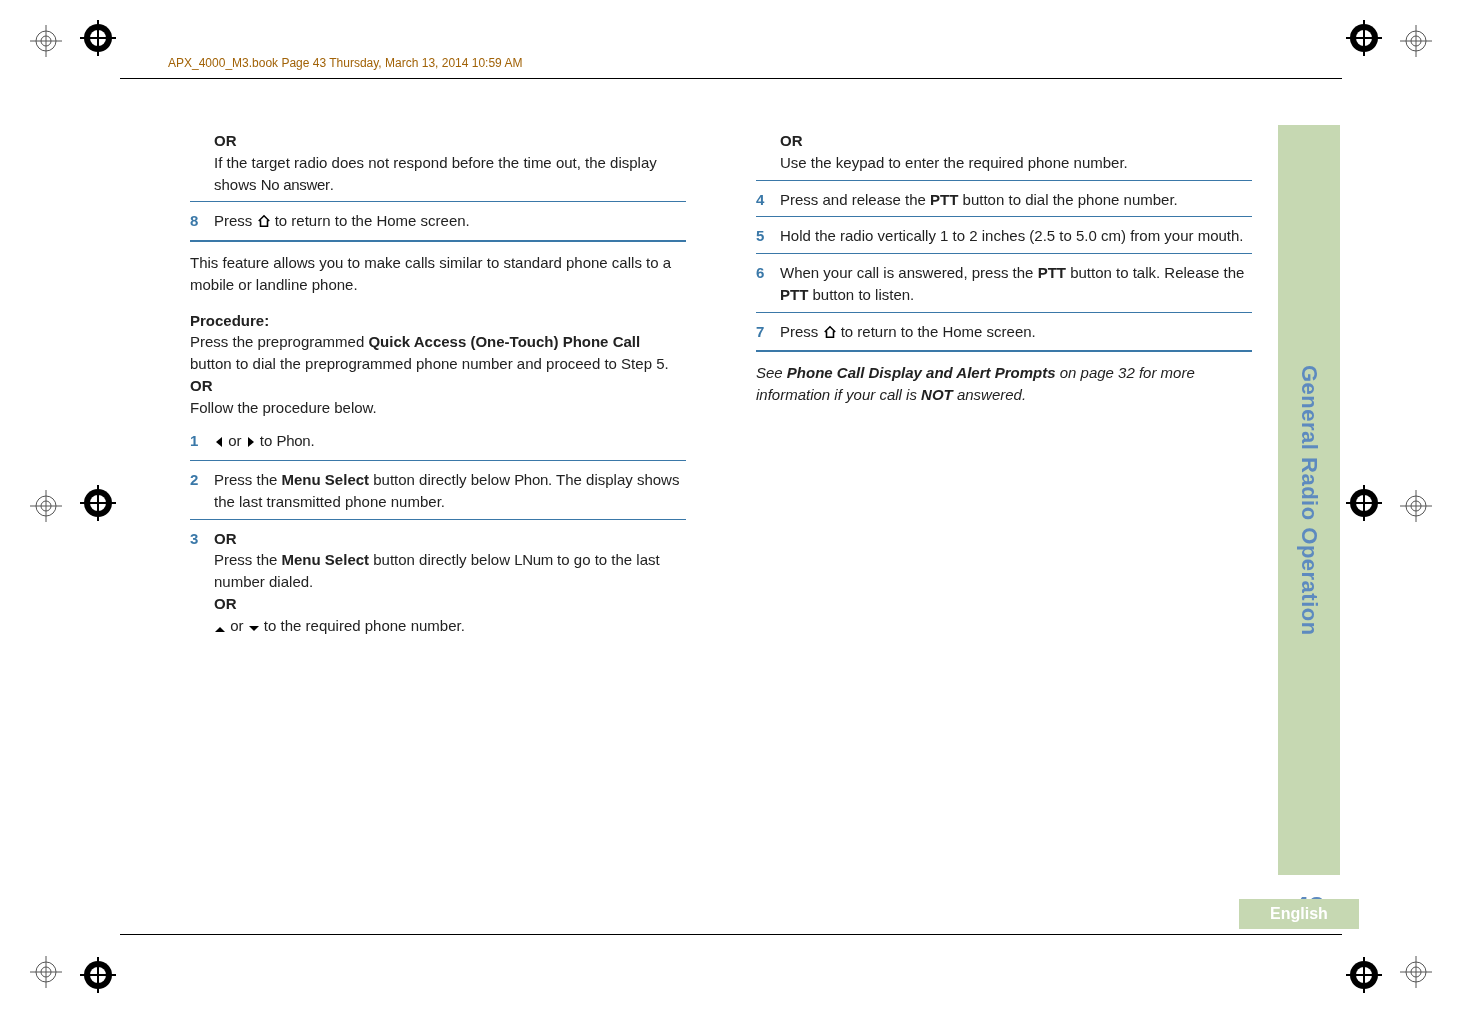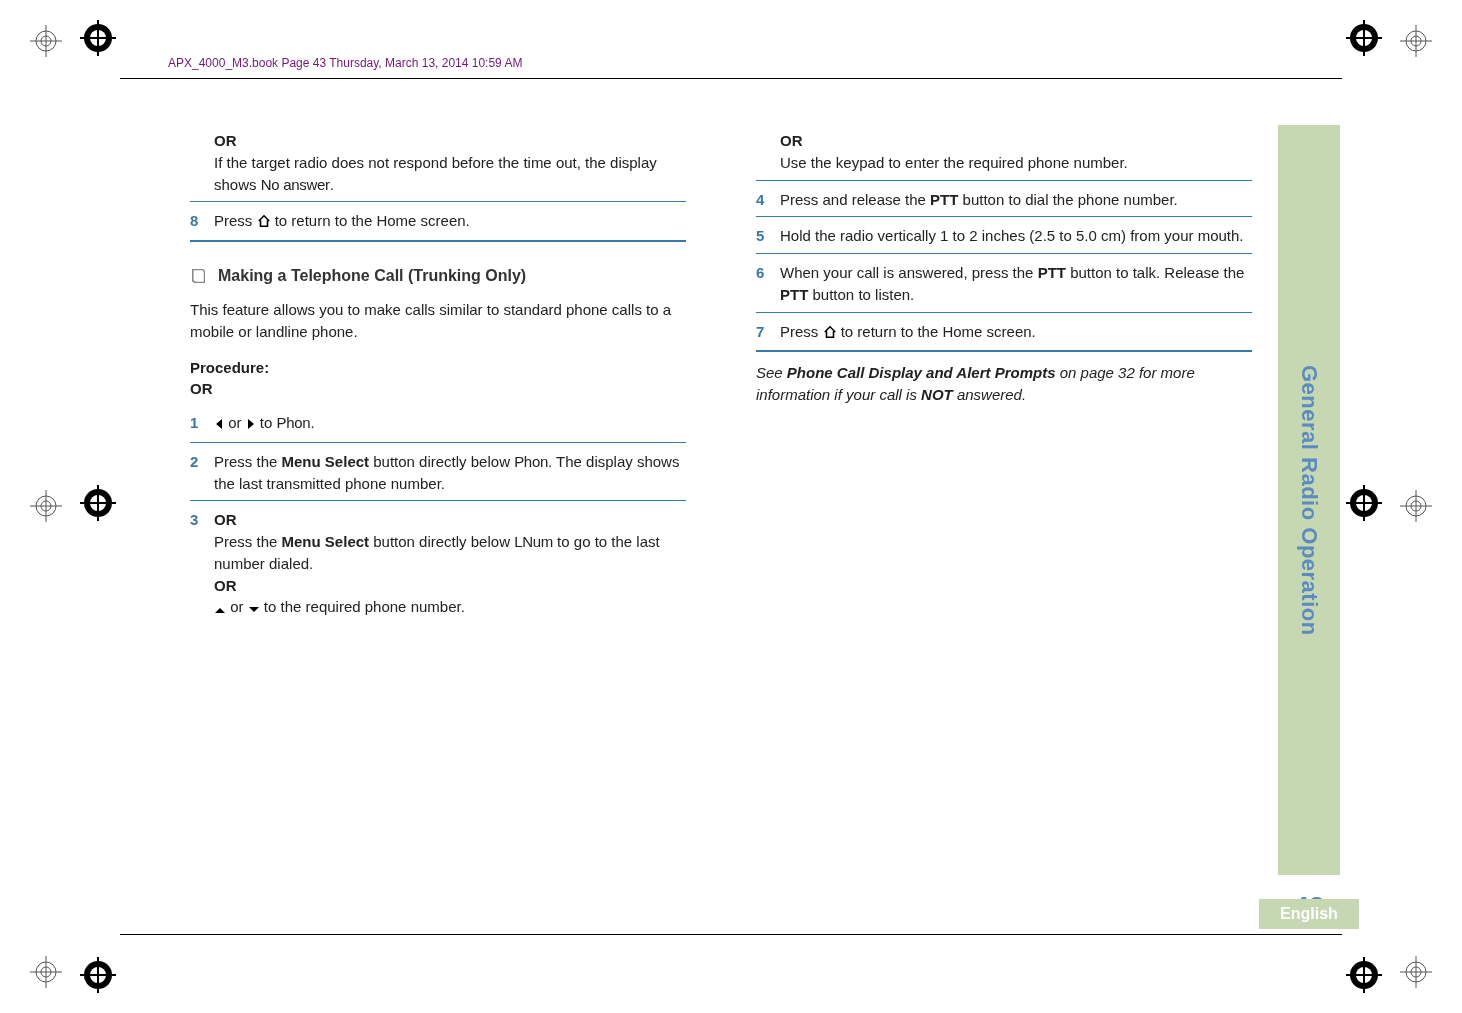--- a/index.html
+++ b/index.html
@@ -40,21 +40,21 @@
   .crop-br { bottom: 20px; right: 80px; }
   .crop-ml { top: 485px; left: 80px; }
   .crop-mr { top: 485px; right: 80px; }
   .hline-top { position: absolute; left: 120px; right: 120px; top: 78px; border-top: 1px solid #000; }
   .hline-bot { position: absolute; left: 120px; right: 120px; bottom: 78px; border-top: 1px solid #000; }
   .header {
     position: absolute;
     top: 56px;
     left: 168px;
     font-size: 12px;
-    color: #701a75;
+    color: #a16207;
   }
   .content {
     position: absolute;
     top: 130px;
     left: 190px;
     right: 210px;
     bottom: 100px;
     display: flex;
     gap: 70px;
   }
@@ -119,21 +119,21 @@
   .page-num {
     color: #5d8abf;
     font-weight: bold;
     font-size: 28px;
     padding: 16px 0 6px 0;
     text-align: center;
     width: 62px;
   }
   .lang-box {
     background: #c6d8b2;
-    width: 100px;
+    width: 120px;
     color: #fff;
     font-weight: bold;
     text-align: center;
     font-size: 16px;
     padding: 6px 0;
     position: absolute;
     right: -19px;
     bottom: 0;
   }
   .home-icon, .tri-l, .tri-r, .tri-u, .tri-d {
@@ -160,34 +160,29 @@
     <div class="step">
       <div class="snum">8</div>
       <div class="body">
         <span>Press </span><span class="home-icon"><svg viewBox="0 0 16 16" width="14" height="14">
               <path d="M2 8 L8 2 L14 8 M4 7 V14 H12 V7" fill="none" stroke="#000" stroke-width="1.8"></path>
             </svg></span><span> to return to the Home screen.</span>
       </div>
     </div>
     <div class="b-rule"></div>
 
-    <div class="section-title">
-      <span class="book-icon">
-        <svg viewBox="0 0 20 20">
-            <path d="M3 3 H13 a3 3 0 0 1 3 3 V17 H6 a3 3 0 0 1 -3 -3 Z" fill="none" stroke="#888" stroke-width="1.4"></path>
-            <path d="M3 3 V14 a3 3 0 0 0 3 3" fill="none" stroke="#888" stroke-width="1.4"></path>
-          </svg>
-      </span>
-      <span class="label">Making a Telephone Call (Trunking Only)</span>
-    </div>
 
     <div>This feature allows you to make calls similar to standard phone calls to a mobile or landline phone.</div>
 
     <div class="bold" style="margin-top:14px">Procedure:</div>
+    <div>
+      <span>Press the preprogrammed </span><span class="bold">Quick Access (One-Touch) Phone Call</span><span> button to dial the preprogrammed phone number and proceed to Step 5.</span>
+    </div>
     <div class="bold">OR</div>
+    <div>Follow the procedure below.</div>
 
     <div class="step" style="margin-top:12px">
       <div class="snum">1</div>
       <div class="body">
         <span class="tri-l"><svg width="10" height="12" viewBox="0 0 10 12">
               <path d="M8 1 L2 6 L8 11 Z" fill="#000"></path>
             </svg></span><span> or </span><span class="tri-r"><svg width="10" height="12" viewBox="0 0 10 12">
               <path d="M2 1 L8 6 L2 11 Z" fill="#000"></path>
             </svg></span><span> to </span><span class="cond">Phon</span><span>.</span>
       </div>

